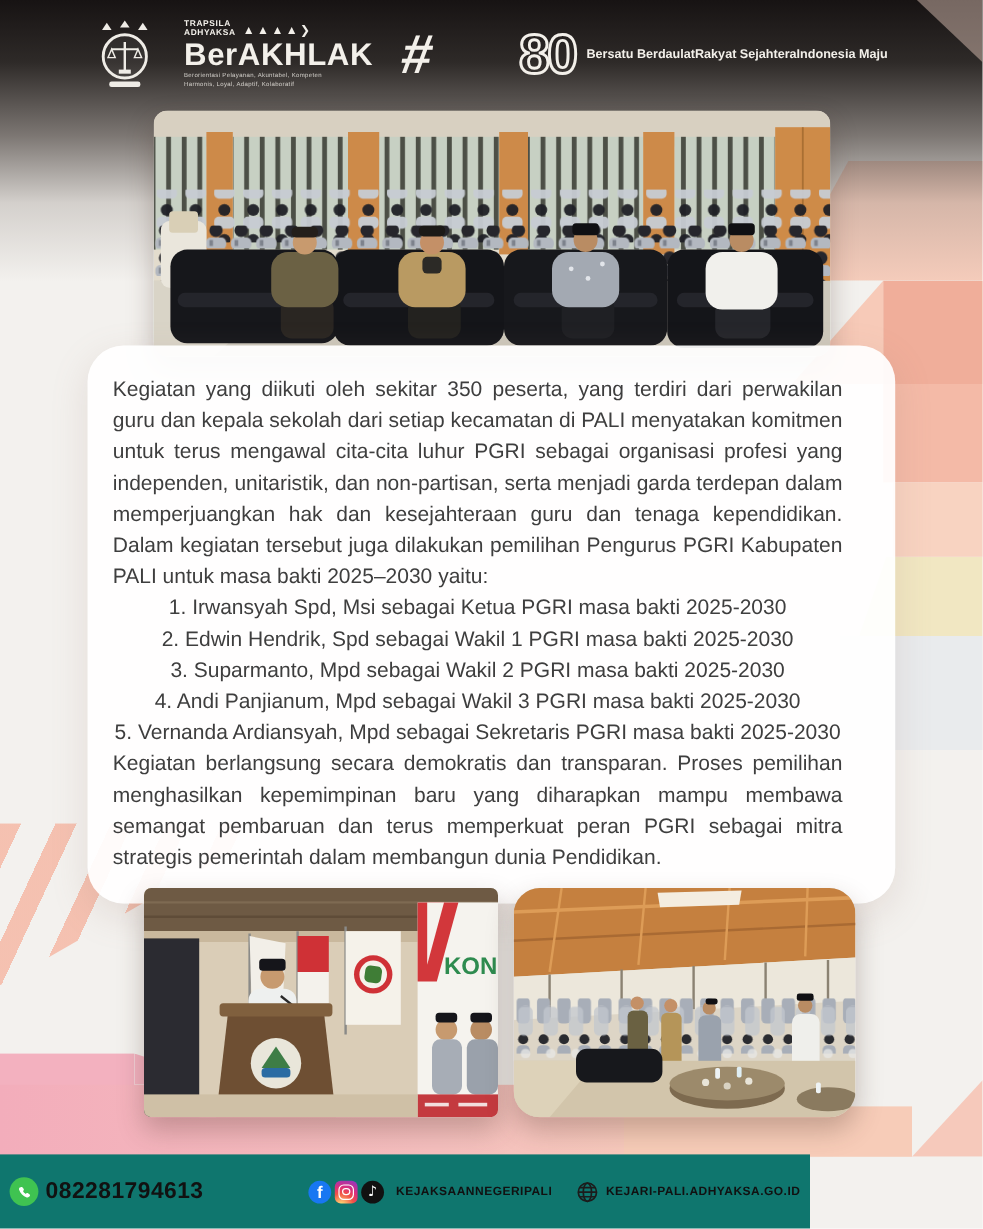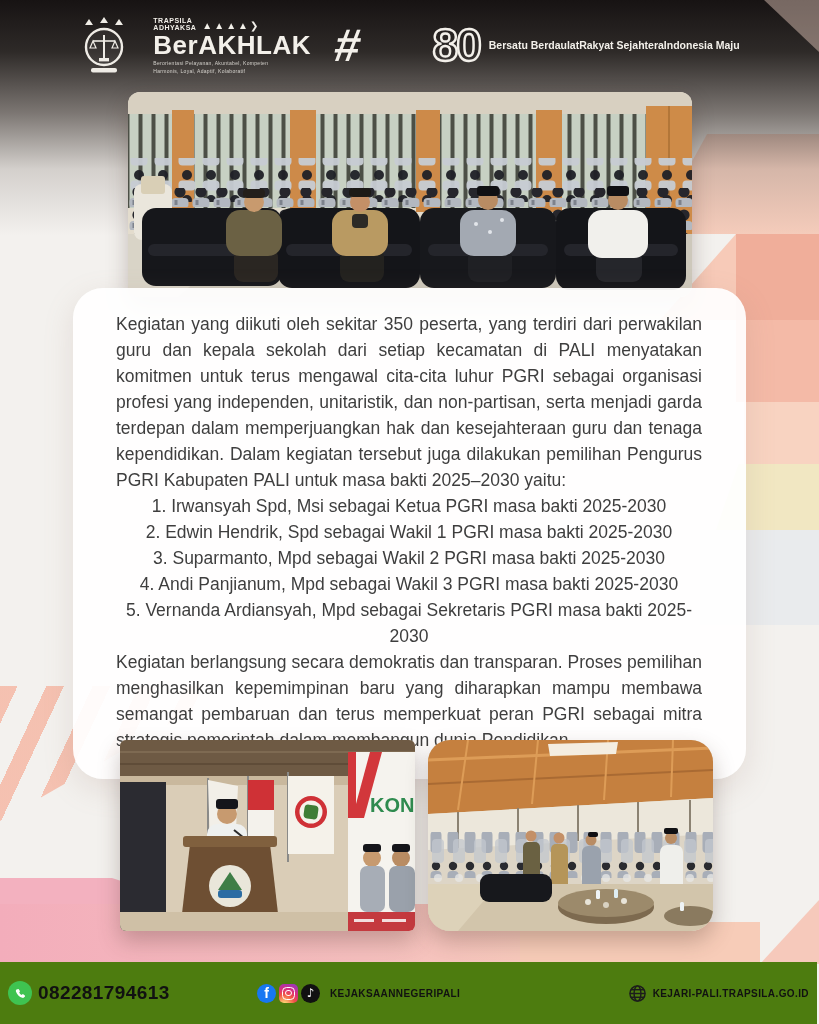--- a/index.html
+++ b/index.html
@@ -63,30 +63,30 @@
   .photo svg{display:block;width:100%;height:100%;}
   .photo-main{left:128px;top:92px;width:564px;height:205px;border-radius:12px;}
   .photo-left{left:120px;top:740px;width:295px;height:191px;border-radius:6px;}
   .photo-right{left:428px;top:740px;width:285px;height:191px;border-radius:22px;}
 
   
   .card{
     position:absolute;left:73px;top:288px;width:673px;min-height:418px;z-index:4;
     background:rgba(255,255,255,.93);border-radius:30px;
     box-shadow:0 10px 30px rgba(160,125,115,.18);
-    padding:23px 44px 26px 43px;box-sizing:border-box;
+    padding:23px 44px 26px 21px;box-sizing:border-box;
     color:#3e3e3e;font-size:17.5px;line-height:26px;
   }
   .card p{margin:0;text-align:justify;}
   .card .list-line{text-align:center;}
 
   
   .footer{
-    position:absolute;left:0;top:962px;width:817px;height:62px;z-index:6;
-    background:#4d7c0f;display:flex;align-items:center;color:#111;
+    position:absolute;left:0;top:962px;width:675px;height:62px;z-index:6;
+    background:#0f766e;display:flex;align-items:center;color:#111;
   }
   .f-grp{display:flex;align-items:center;gap:6px;position:absolute;top:0;height:62px;}
   .f-wa{left:8px;}
   .f-soc{left:257px;}
   .f-web{right:8px;}
   .f-num{font-size:19px;font-weight:700;letter-spacing:.4px;}
   .f-handle,.f-site{font-size:10px;font-weight:700;letter-spacing:.4px;}
   .icn{display:inline-flex;align-items:center;justify-content:center;flex:0 0 auto;}
   .icn-wa{width:24px;height:24px;border-radius:50%;background:#3fc351;color:#fff;}
   .icn-fb{width:19px;height:19px;border-radius:50%;background:#1877f2;color:#fff;font-weight:800;font-size:14px;line-height:19px;justify-content:center;}
@@ -385,17 +385,17 @@
         <svg width="19" height="19" viewBox="0 0 20 20">
             <g fill="none" stroke="#1c1c1c" stroke-width="1.5">
               <circle cx="10" cy="10" r="8"></circle>
               <ellipse cx="10" cy="10" rx="3.6" ry="8"></ellipse>
               <line x1="2" y1="10" x2="18" y2="10"></line>
               <line x1="3" y1="6" x2="17" y2="6"></line>
               <line x1="3" y1="14" x2="17" y2="14"></line>
             </g>
           </svg>
       </span>
-      <span class="f-site">KEJARI-PALI.TRAPSILA.GO.ID</span>
+      <span class="f-site">KEJARI-PALI.ADHYAKSA.GO.ID</span>
     </div>
   </div>
 
 </div>
 
 </body></html>

